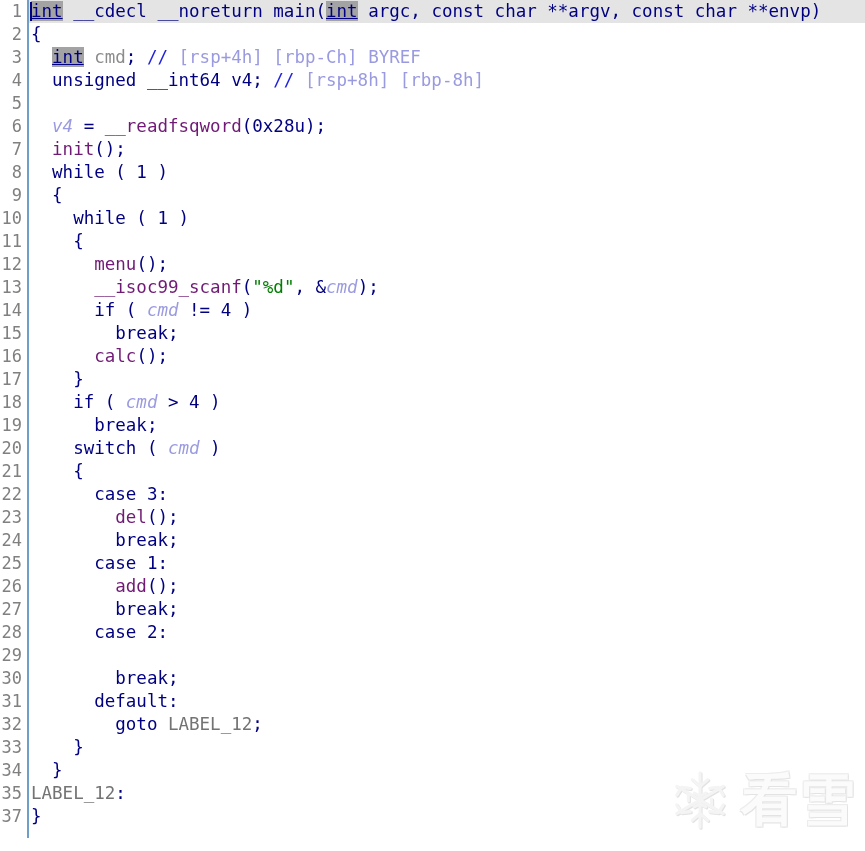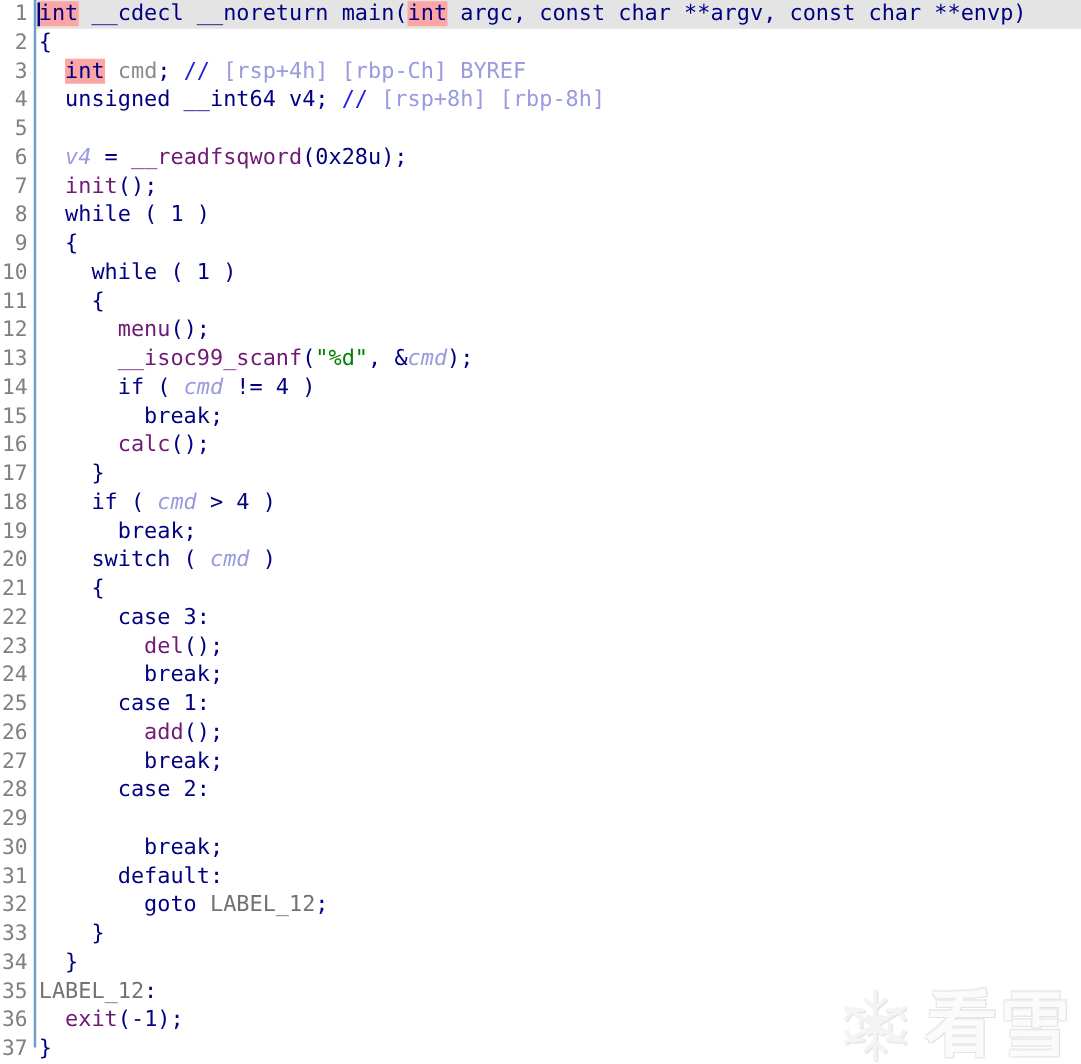--- a/index.html
+++ b/index.html
@@ -85,38 +85,38 @@
 
   
   .kw    { color: #000080; }              
   .fn    { color: #701a75; }              
   .var   { color: #9a9ae0; font-style: italic; }              
   .decl  { color: #8c8c8c; }              
   .cmt   { color: #2222dd; }              
   .cmt2  { color: #9a9ae0; text-align: center; }              
   .str   { color: #008000; }              
   .lbl   { color: #737373; margin-top: 36px; }              
-  .hl    { background: #fca5a5; }         
+  .hl    { background: #a3a3a3; text-decoration: underline; }         
 
   
   .caret {
     position: absolute;
     left: 30px;
     top: 2px;
     width: 2px;
     height: 19px;
     background: #000080;
     z-index: 5;
   }
 
   
   .watermark {
     position: absolute;
     right: 8px;
-    bottom: 0;
+    bottom: 20px;
     display: flex;
     gap: 10px;
     opacity: 1;
     z-index: 1;
     pointer-events: none;
     user-select: none;
   }
   .watermark .wm-flake {
     width: 62px;
     height: 62px;
@@ -174,21 +174,20 @@
       <div class="row"><span class="lineno">26</span><span class="code"><span class="kw">        </span><span class="fn">add</span><span class="kw">();</span></span></div>
       <div class="row"><span class="lineno">27</span><span class="code"><span class="kw">        break;</span></span></div>
       <div class="row"><span class="lineno">28</span><span class="code"><span class="kw">      case 2:</span></span></div>
       <div class="row"><span class="lineno">29</span></div>
       <div class="row"><span class="lineno">30</span><span class="code"><span class="kw">        break;</span></span></div>
       <div class="row"><span class="lineno">31</span><span class="code"><span class="kw">      default:</span></span></div>
       <div class="row"><span class="lineno">32</span><span class="code"><span class="kw">        goto </span><span class="lbl">LABEL_12</span><span class="kw">;</span></span></div>
       <div class="row"><span class="lineno">33</span><span class="code"><span class="kw">    }</span></span></div>
       <div class="row"><span class="lineno">34</span><span class="code"><span class="kw">  }</span></span></div>
       <div class="row"><span class="lineno">35</span><span class="code"><span class="lbl">LABEL_12</span><span class="kw">:</span></span></div>
-      <div class="row"><span class="lineno">36</span><span class="code"><span class="kw">  </span><span class="fn">exit</span><span class="kw">(-1);</span></span></div>
       <div class="row"><span class="lineno">37</span><span class="code"><span class="kw">}</span></span></div>
     </div>
 
   <div class="caret"></div>
 
   <div class="watermark">
     <span class="wm-flake">
       <svg viewBox="0 0 64 64" width="62" height="62" fill="none" stroke="#f4f4f4" stroke-width="3.2" stroke-linecap="round" stroke-linejoin="round">
         <line x1="32" y1="4" x2="32" y2="60"></line>
         <line x1="8" y1="18" x2="56" y2="46"></line>

